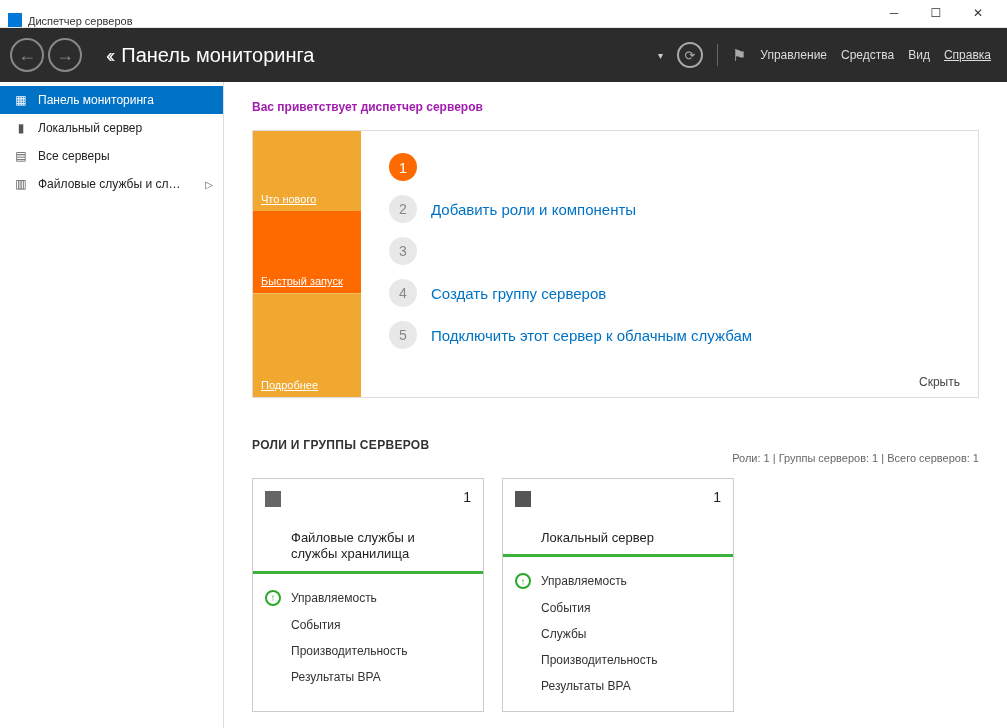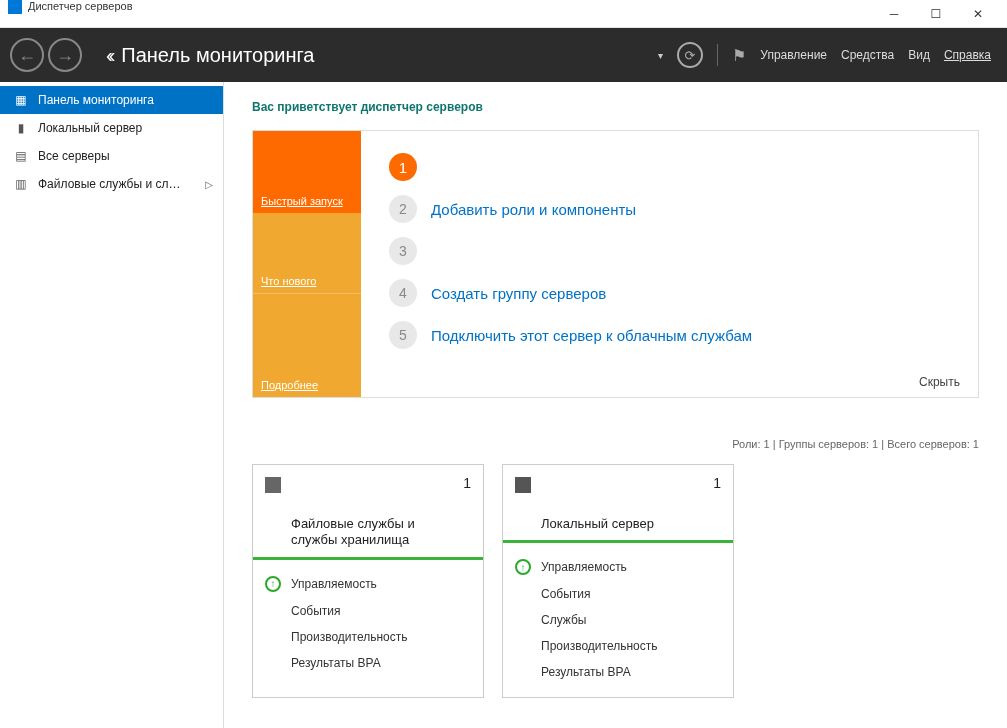--- a/index.html
+++ b/index.html
@@ -1,19 +1,19 @@
 <!DOCTYPE html>
 <html><head>
 <meta charset="utf-8">
 <style>
 * { box-sizing: border-box; margin: 0; padding: 0; font-family: "Segoe UI", Arial, sans-serif; }
 body { width: 1007px; height: 728px; background: #fff; overflow: hidden; }
 
 
-.titlebar { height: 28px; display: flex; align-items: flex-start; padding: 0 8px; background: #fff; border-bottom: 1px solid #e5e5e5; }
+.titlebar { height: 28px; display: flex; align-items: flex-end; padding: 0 8px; background: #fff; border-bottom: 1px solid #e5e5e5; }
 .titlebar .app-icon { width: 14px; height: 14px; background: #0078d7; margin-right: 6px; }
 .titlebar .title-text { font-size: 11px; color: #333; flex: 1; }
 .titlebar .win-btn { width: 42px; height: 28px; display: flex; align-items: center; justify-content: center; cursor: pointer; font-size: 12px; color: #333; }
 
 
 .header { height: 54px; background: #2c2c2c; display: flex; align-items: center; color: #fff; }
 .nav-back, .nav-forward { width: 34px; height: 34px; border: 2px solid #888; border-radius: 50%; margin-left: 10px; display: flex; align-items: center; justify-content: center; color: #888; font-size: 18px; cursor: default; }
 .nav-forward { margin-left: 4px; }
 .header-title-wrap { display: flex; align-items: center; margin-left: 24px; }
 .header-title-wrap .chev { color: #fff; font-size: 20px; margin-right: 10px; letter-spacing: -4px; }
@@ -30,21 +30,21 @@
 
 .body { display: flex; height: calc(100% - 82px); }
 .sidebar { width: 224px; background: #fff; border-right: 1px solid #ddd; padding-top: 4px; }
 .sidebar-item { height: 28px; display: flex; align-items: center; padding: 0 10px 0 14px; font-size: 12px; color: #222; cursor: pointer; gap: 10px; }
 .sidebar-item.active { background: #0072c6; color: #fff; }
 .sidebar-item .side-icon { width: 14px; height: 12px; display: flex; align-items: center; justify-content: center; font-size: 12px; color: #555; }
 .sidebar-item.active .side-icon { color: #fff; }
 .sidebar-item .chev-r { margin-left: auto; font-size: 10px; color: #666; }
 
 .main { flex: 1; background: #fff; padding: 18px 28px 0 28px; overflow-y: auto; }
-.welcome-title { font-size: 12px; font-weight: 600; color: #0f766e; margin-bottom: 16px; }
+.welcome-title { font-size: 12px; font-weight: 600; color: #a21caf; margin-bottom: 16px; }
 
 
 .quickstart { display: flex; border: 1px solid #ddd; }
 .qs-tabs { width: 108px; display: flex; flex-direction: column; }
 .qs-tab { flex: 0 0 auto; font-size: 11px; color: #fff; padding: 6px 8px; text-decoration: underline; display: flex; align-items: flex-end; }
 .qs-tab.t1 { background: #ff6a00; height: 82px; }
 .qs-tab.t2 { background: #f0a830; height: 80px; }
 .qs-tab.t3 { background: #f0a830; height: 104px; border-top: 1px solid rgba(255,255,255,.25); }
 .qs-body { flex: 1; padding: 22px 22px 6px 28px; position: relative; }
 .qs-step { display: flex; align-items: center; gap: 14px; margin-bottom: 14px; }
@@ -121,25 +121,25 @@
       <span>Файловые службы и сл…</span>
       <span class="chev-r">▷</span>
     </div>
   </div>
 
   <div class="main">
     <div class="welcome-title">Вас приветствует диспетчер серверов</div>
 
     <div class="quickstart">
       <div class="qs-tabs">
+        <div class="qs-tab t2">
+            <span>Что нового</span>
+          </div>
         <div class="qs-tab t1">
             <span>Быстрый запуск</span>
-          </div>
-        <div class="qs-tab t2">
-            <span>Что нового</span>
           </div>
         <div class="qs-tab t3">
             <span>Подробнее</span>
           </div>
       </div>
       <div class="qs-body">
         <div class="qs-step first">
           <div class="num">1</div>
         </div>
         <div class="qs-step">
@@ -155,20 +155,21 @@
         </div>
         <div class="qs-step">
           <div class="num">5</div>
           <div class="label">Подключить этот сервер к облачным службам</div>
         </div>
         <div class="hide-link">Скрыть</div>
       </div>
     </div>
 
     <div class="roles-section">
+      <div class="roles-title">РОЛИ И ГРУППЫ СЕРВЕРОВ</div>
       <div class="roles-sub">Роли: 1 | Группы серверов: 1 | Всего серверов: 1</div>
       <div class="tiles">
 
         <div class="tile">
           <div class="tile-head">
             <div class="t-icon"></div>
             <div class="t-title">Файловые службы и службы хранилища</div>
             <div class="t-count">1</div>
           </div>
           <div class="tile-body">

